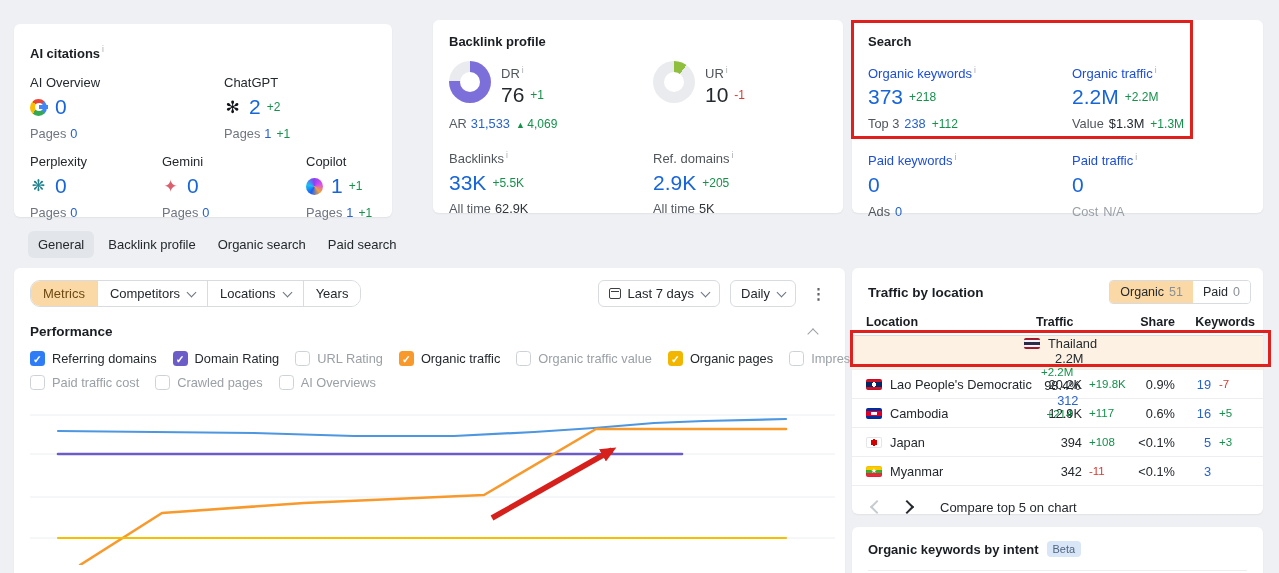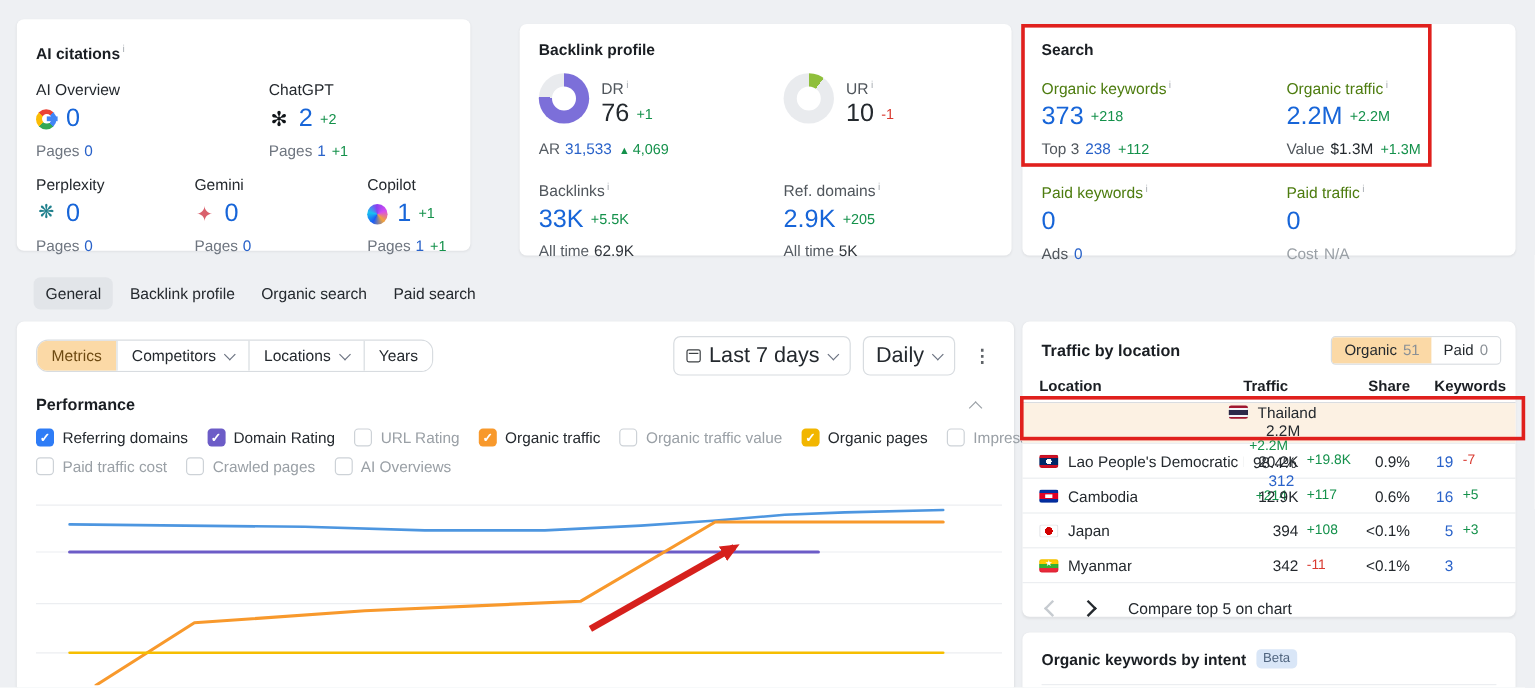--- a/index.html
+++ b/index.html
@@ -1,21 +1,21 @@
 <!DOCTYPE html>
 <html><head>
 <meta charset="utf-8">
 <style>
   html,body{margin:0;padding:0;}
   .page{position:relative;width:1279px;height:573px;background:#EEF0F3;overflow:hidden;
         font-family:"Liberation Sans",sans-serif;color:#24292E;-webkit-font-smoothing:antialiased;}
   .card{position:absolute;background:#fff;border-radius:6px;box-shadow:0 1px 2px rgba(0,0,0,.06);box-sizing:border-box;}
 
   
-  .card-ai{left:14px;top:16px;width:378px;height:193px;padding:14px 16px;}
+  .card-ai{left:14px;top:24px;width:378px;height:193px;padding:14px 16px;}
   .card-backlink{left:433px;top:20px;width:410px;height:193px;padding:14px 16px;}
   .card-search{left:852px;top:20px;width:411px;height:193px;padding:14px 16px;}
   .card-title{font-size:13px;font-weight:700;color:#1A1E23;}
   .sup-i{display:inline-block;vertical-align:super;}
   .sup-i::after{content:"i";font-size:8.5px;color:#A8ADB3;margin-left:2px;}
 
   .ai-row{display:flex;margin-top:13px;}
   .row1 .ai-block:nth-of-type(1){width:194px;}
   .row2 .ai-block:nth-of-type(1){width:132px;}
   .row2 .ai-block:nth-of-type(2){width:144px;}
@@ -53,21 +53,21 @@
   .ar-row .lnk{color:#2962C9;margin-left:4px;}
   .ar-row .up{color:#14914B;margin-left:6px;font-size:12px;}
   .ar-row .up::before{content:"▲ ";font-size:9px;}
   .lstat .slabel{font-size:13px;color:#50565C;}
   .lstat .svalrow{display:flex;align-items:center;margin-top:4px;}
   .alltime{margin-top:6px;font-size:12.8px;color:#565C63;}
   .alltime .atv{color:#31363C;margin-left:4px;}
 
   
   .s-grid{display:grid;grid-template-columns:204px 1fr;margin-top:12px;row-gap:17px;}
-  .sstat .slabel{font-size:13px;color:#4d7c0f;}
+  .sstat .slabel{font-size:13px;color:#1d4ed8;}
   .sstat .svalrow{display:flex;align-items:center;margin-top:4px;}
   .subrow{margin-top:7px;font-size:12.8px;color:#50565C;}
   .subrow .sv-link{color:#2962C9;margin-left:5px;}
   .subrow .sv-dark{color:#24292E;margin-left:5px;}
   .subrow .schg{color:#14914B;margin-left:6px;font-size:12px;}
   .subrow.muted, .subrow.muted .sv-dark{color:#9AA0A6;}
 
   
   .tabs{position:absolute;left:28px;top:231px;display:flex;align-items:center;gap:6px;}
   .tab{border:0;background:none;font-family:inherit;font-size:13px;color:#24292E;padding:6px 10px;border-radius:6px;cursor:pointer;}
@@ -77,21 +77,21 @@
   
   .card-metrics{left:14px;top:268px;width:831px;height:320px;}
   .controls{display:flex;align-items:center;padding:12px 14px 0 16px;}
   .segmented{display:inline-flex;border:1px solid #D8DCE0;border-radius:10px;overflow:hidden;background:#fff;}
   .seg{display:flex;align-items:center;padding:5px 12px;font-size:13px;color:#24292E;background:#fff;border:0;border-left:1px solid #D8DCE0;font-family:inherit;cursor:pointer;}
   .seg:first-of-type{border-left:0;}
   .seg.seg-active{background:#FBD9A6;color:#6E4A12;}
   .caret{width:6px;height:6px;border-right:1.6px solid #6B7280;border-bottom:1.6px solid #6B7280;transform:rotate(45deg);margin-left:8px;margin-bottom:3px;display:none;}
   .caret.show{display:inline-block;}
   .right-controls{margin-left:auto;display:flex;align-items:center;gap:10px;}
-  .btn{display:flex;align-items:center;border:1px solid #D8DCE0;border-radius:6px;background:#fff;padding:5px 10px;font-size:18px;color:#24292E;font-family:inherit;cursor:pointer;}
+  .btn{display:flex;align-items:center;border:1px solid #D8DCE0;border-radius:6px;background:#fff;padding:5px 10px;font-size:13px;color:#24292E;font-family:inherit;cursor:pointer;}
   .btn .caret{display:inline-block;}
   .cal{position:relative;width:12px;height:11px;border:1.5px solid #3C4043;border-radius:2px;margin-right:7px;box-sizing:border-box;}
   .cal::before{content:"";position:absolute;left:1px;right:1px;top:1.5px;height:1.5px;background:#3C4043;}
   .dots-btn{border:0;background:none;padding:2px 5px;cursor:pointer;}
   .dots-btn::before{content:"⋮";font-size:15px;color:#5F6368;font-weight:700;}
 
   .perf-row{display:flex;align-items:center;justify-content:space-between;padding:17px 28px 0 16px;}
   .perf-title{font-size:13.5px;font-weight:700;color:#1A1E23;}
   .collapse-chev{width:7px;height:7px;border-left:1.8px solid #9AA0A6;border-top:1.8px solid #9AA0A6;transform:rotate(45deg);margin-top:4px;cursor:pointer;}
 

